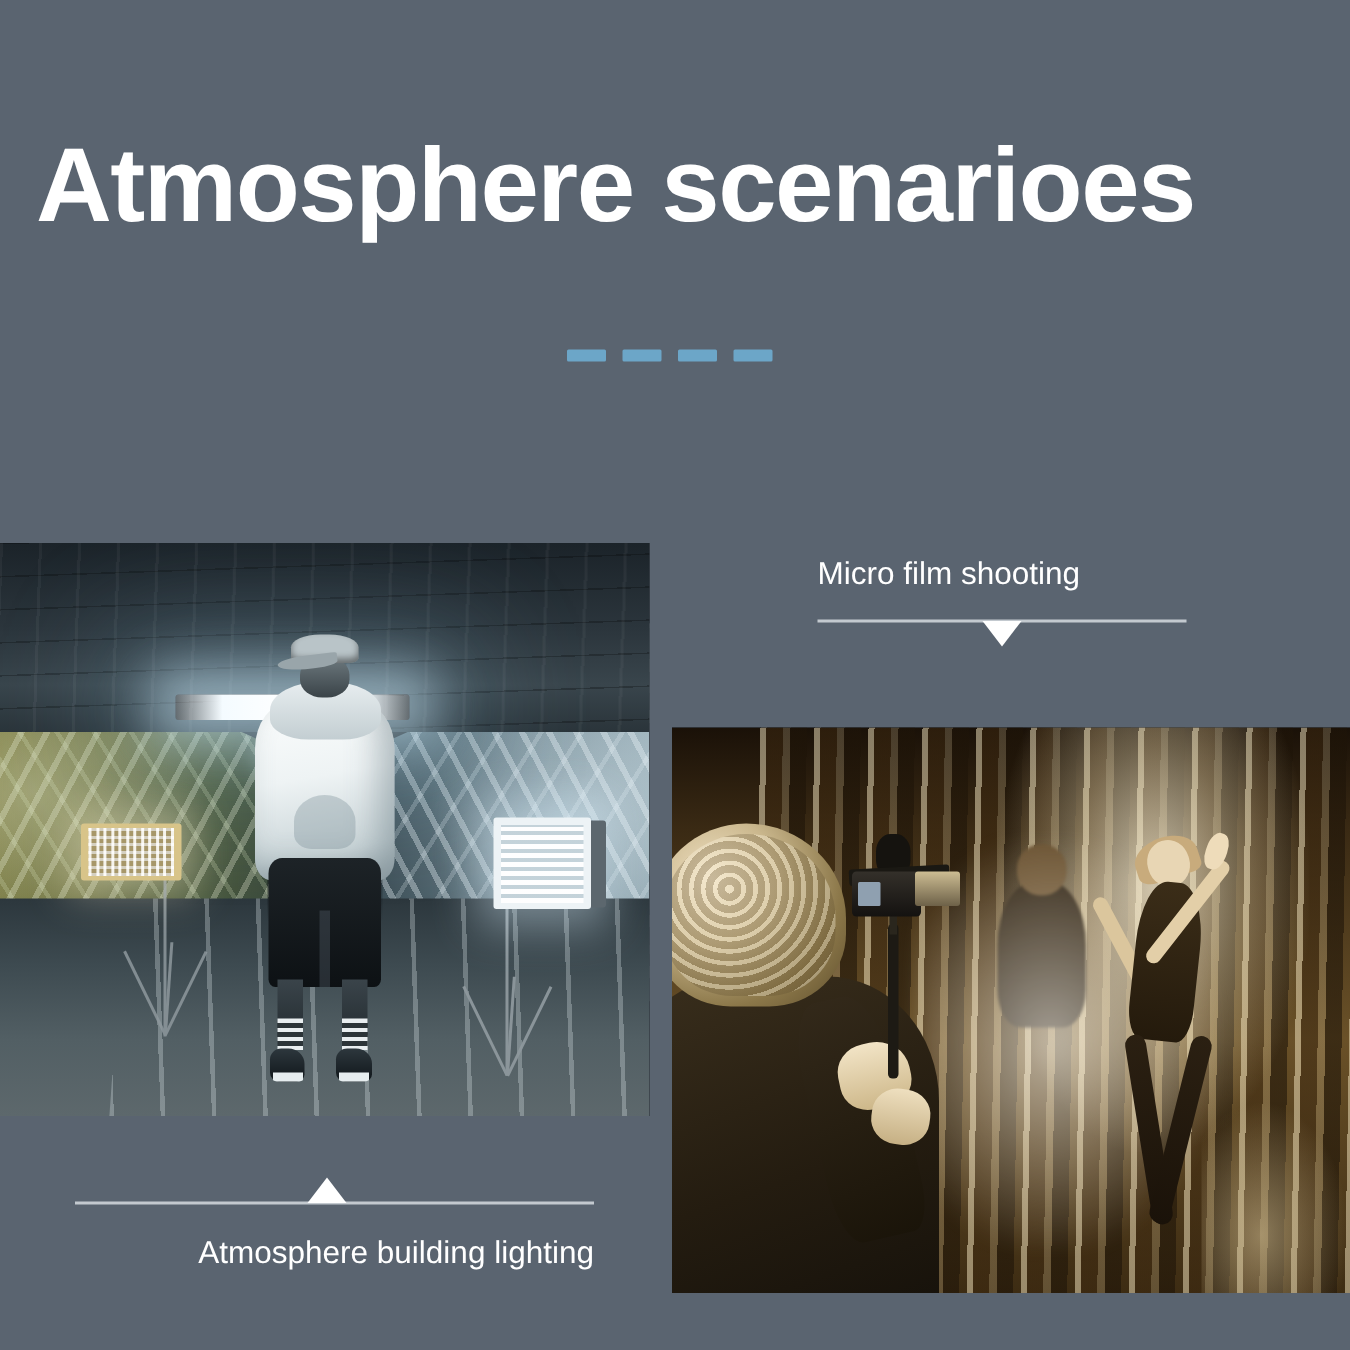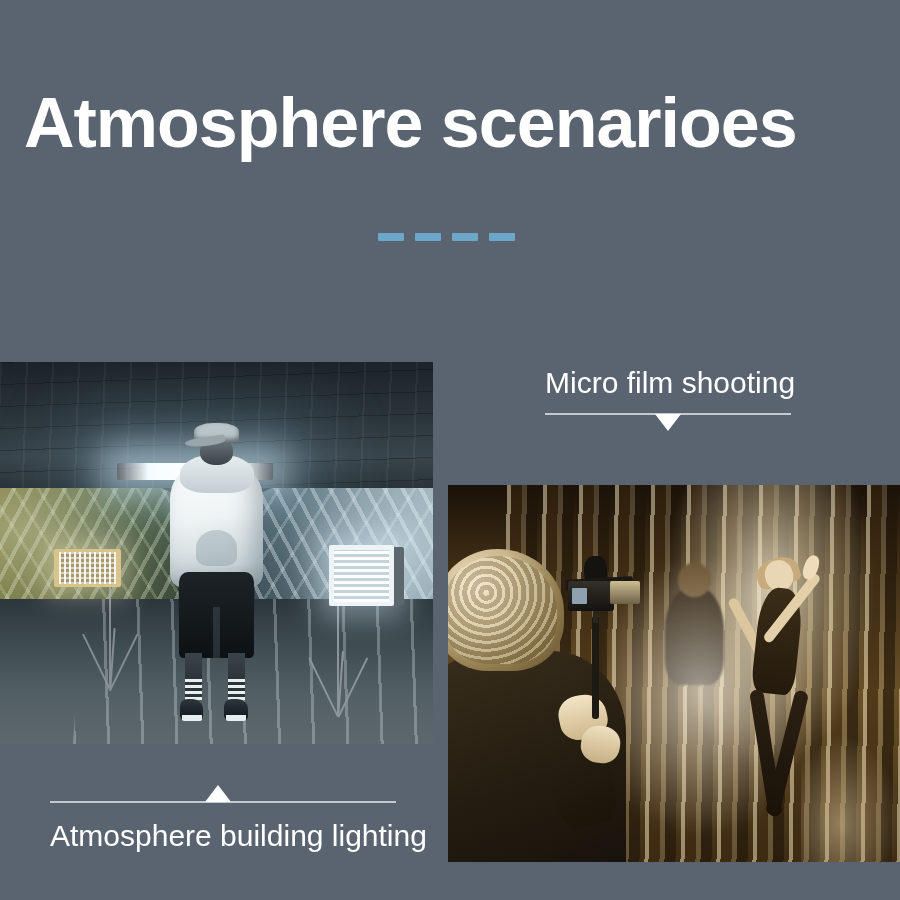--- a/index.html
+++ b/index.html
@@ -314,21 +314,21 @@
   .st-gimbal .g-motor { position:absolute; left:36%; top:8%; width:23%; height:16%; background:#15130f; border-radius:42%; }
   .st-gimbal .g-arm   { position:absolute; left:18%; top:20%; width:66%; height:6%; background:#1a1813; border-radius:2px; transform:rotate(-3deg); }
   .st-gimbal .g-cam   { position:absolute; left:20%; top:22%; width:46%; height:17%; background:linear-gradient(180deg,#34302a,#141210); border-radius:3px; }
   .st-gimbal .g-lens  { position:absolute; left:62%; top:22%; width:30%; height:13%; background:linear-gradient(180deg,#cdbd93,#6d6148); border-radius:2px; }
   .st-gimbal .g-screen{ position:absolute; left:24%; top:26%; width:15%; height:9%; background:#8fa0b0; border-radius:1px; }
 
   
   .callout { position:absolute; }
   .callout .label {
     color:#ffffff;
-    font-size:30px;
+    font-size:21px;
     line-height:30px;
     white-space:nowrap;
   }
   .callout .rule {
     position:relative;
     height:2px;
     background:#c3c9cf;
   }
   .callout .tri {
     position:absolute;
@@ -346,21 +346,21 @@
   }
 
   #callout-atmos { left:50px; top:786px; width:346px; }
   #callout-atmos .rule { width:346px; margin-top:15px; }
   #callout-atmos .tri {
     left:48.5%; bottom:1px; transform:translateX(-50%);
     border-left:13px solid transparent;
     border-right:13px solid transparent;
     border-bottom:17px solid #ffffff;
   }
-  #callout-atmos .label { margin-top:18px; }
+  #callout-atmos .label { margin-top:18px;text-align:right; }
 </style>
 </head>
 <body style="background: rgb(90, 100, 112);">
 
 <h1 id="page-title">Atmosphere scenarioes</h1>
 
 <div id="dash-divider">
   <span class="dash" style="background: rgb(108, 166, 200);"></span>
   <span class="dash" style="background: rgb(108, 166, 200);"></span>
   <span class="dash" style="background: rgb(108, 166, 200);"></span>

